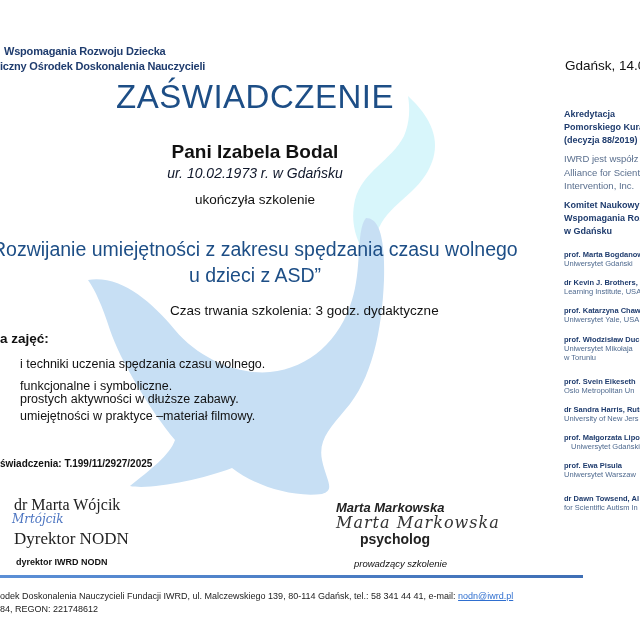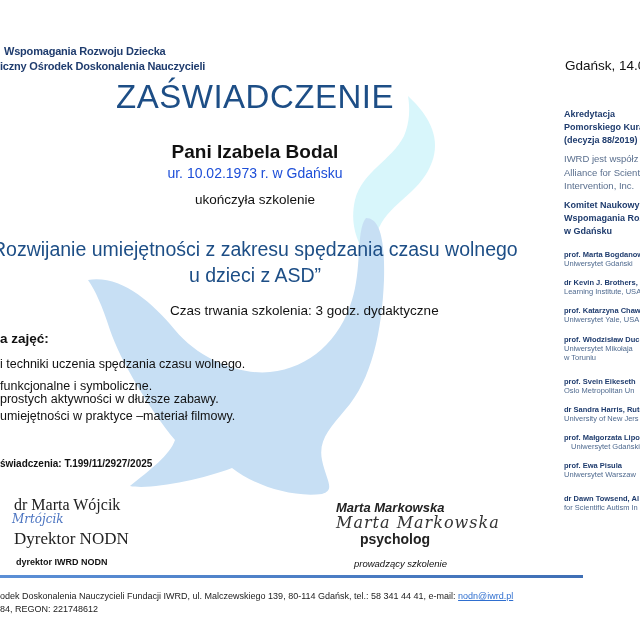--- a/index.html
+++ b/index.html
@@ -10,27 +10,27 @@
   .abs { position: absolute; white-space: nowrap; }
   .watermark { position: absolute; left: 0; top: 0; width: 640px; height: 640px; z-index: 0; }
   .layer { position: relative; z-index: 1; }
 
   .org-line { font-size: 11px; font-weight: bold; color: #1f3c6e; letter-spacing: -0.2px; }
   .date { font-size: 13.5px; color: #111; }
 
   .title { font-size: 33px; color: #1d4e86; letter-spacing: 0.5px; left: 0; width: 510px; text-align: center; }
   .center { left: 0; width: 510px; text-align: center; }
   .name { font-size: 19px; font-weight: bold; color: #111; }
-  .born { font-size: 14px; color: #1d4ed8; }
+  .born { font-size: 14px; color: #0f172a; font-style: italic; }
   .completed { font-size: 13.5px; color: #111; }
   .course { font-size: 19.5px; color: #1d4e86; }
   .duration { font-size: 13.5px; color: #111; }
 
   .prog-head { font-size: 13.5px; font-weight: bold; color: #111; }
-  .prog-item { font-size: 12.5px; color: #111; }
+  .prog-item { font-size: 12.5px; color: #111; padding-left: 20px; }
   .cert-no { font-size: 10px; font-weight: bold; color: #111; }
 
   .serif { font-family: "Liberation Serif", "DejaVu Serif", serif; }
   .sig-name-1 { font-size: 16px; color: #222; }
   .sig-role-1 { font-size: 17px; color: #222; }
   .sig-caption { font-size: 9px; font-weight: bold; color: #111; }
   .sig-name-2 { font-size: 13px; font-weight: bold; font-style: italic; color: #222; }
   .sig-role-2 { font-size: 14px; font-weight: bold; color: #222; }
   .sig-caption-2 { font-size: 9.5px; color: #111; }
   .side-bold { font-size: 9px; font-weight: bold; color: #1f3c6e; line-height: 13px; }

